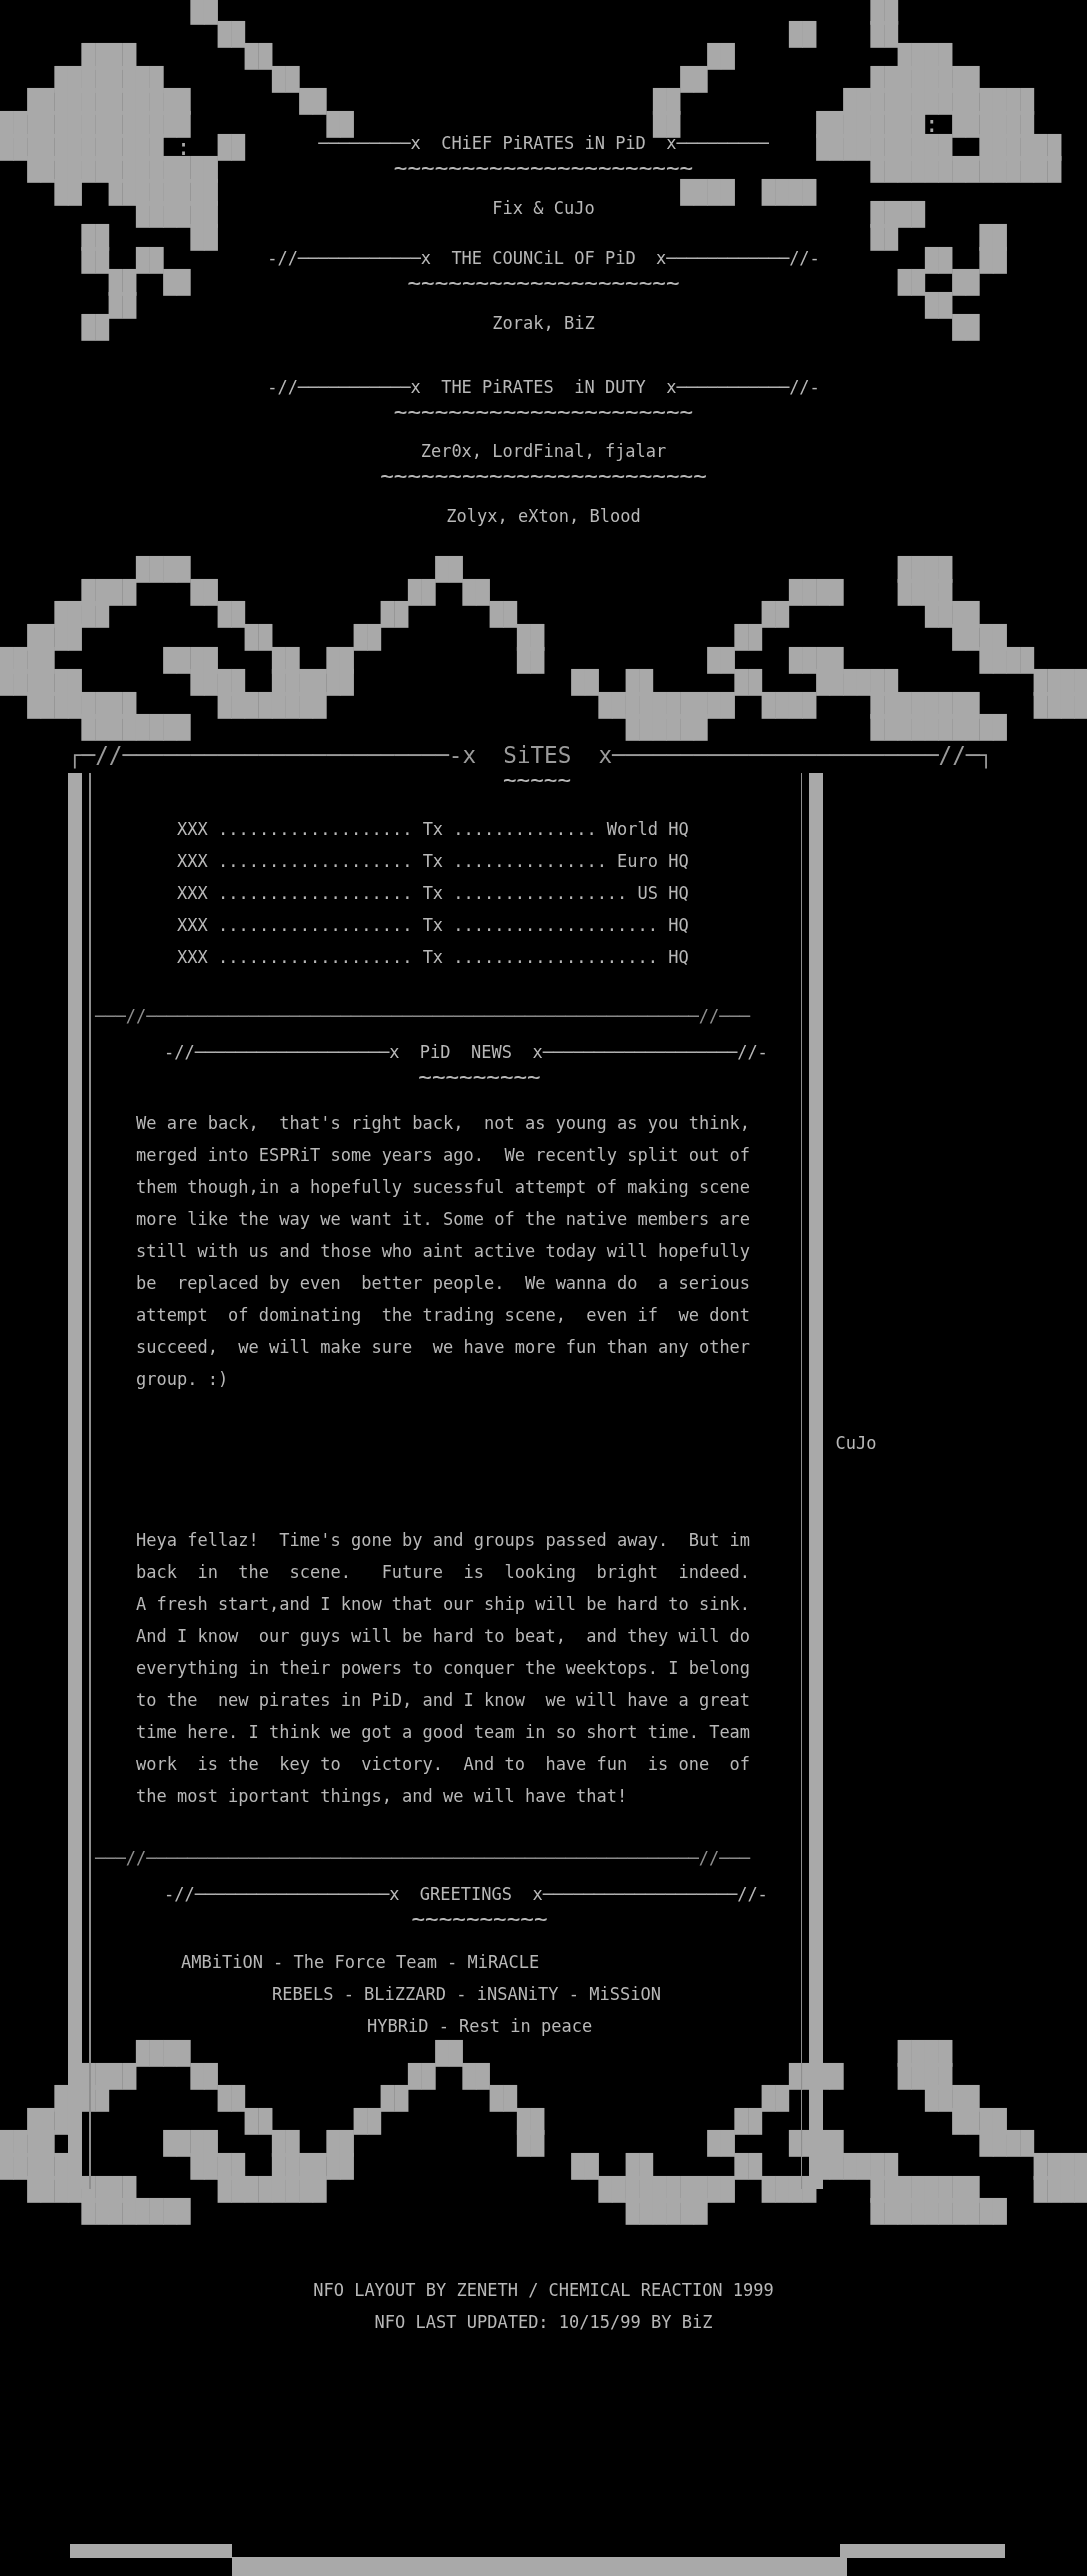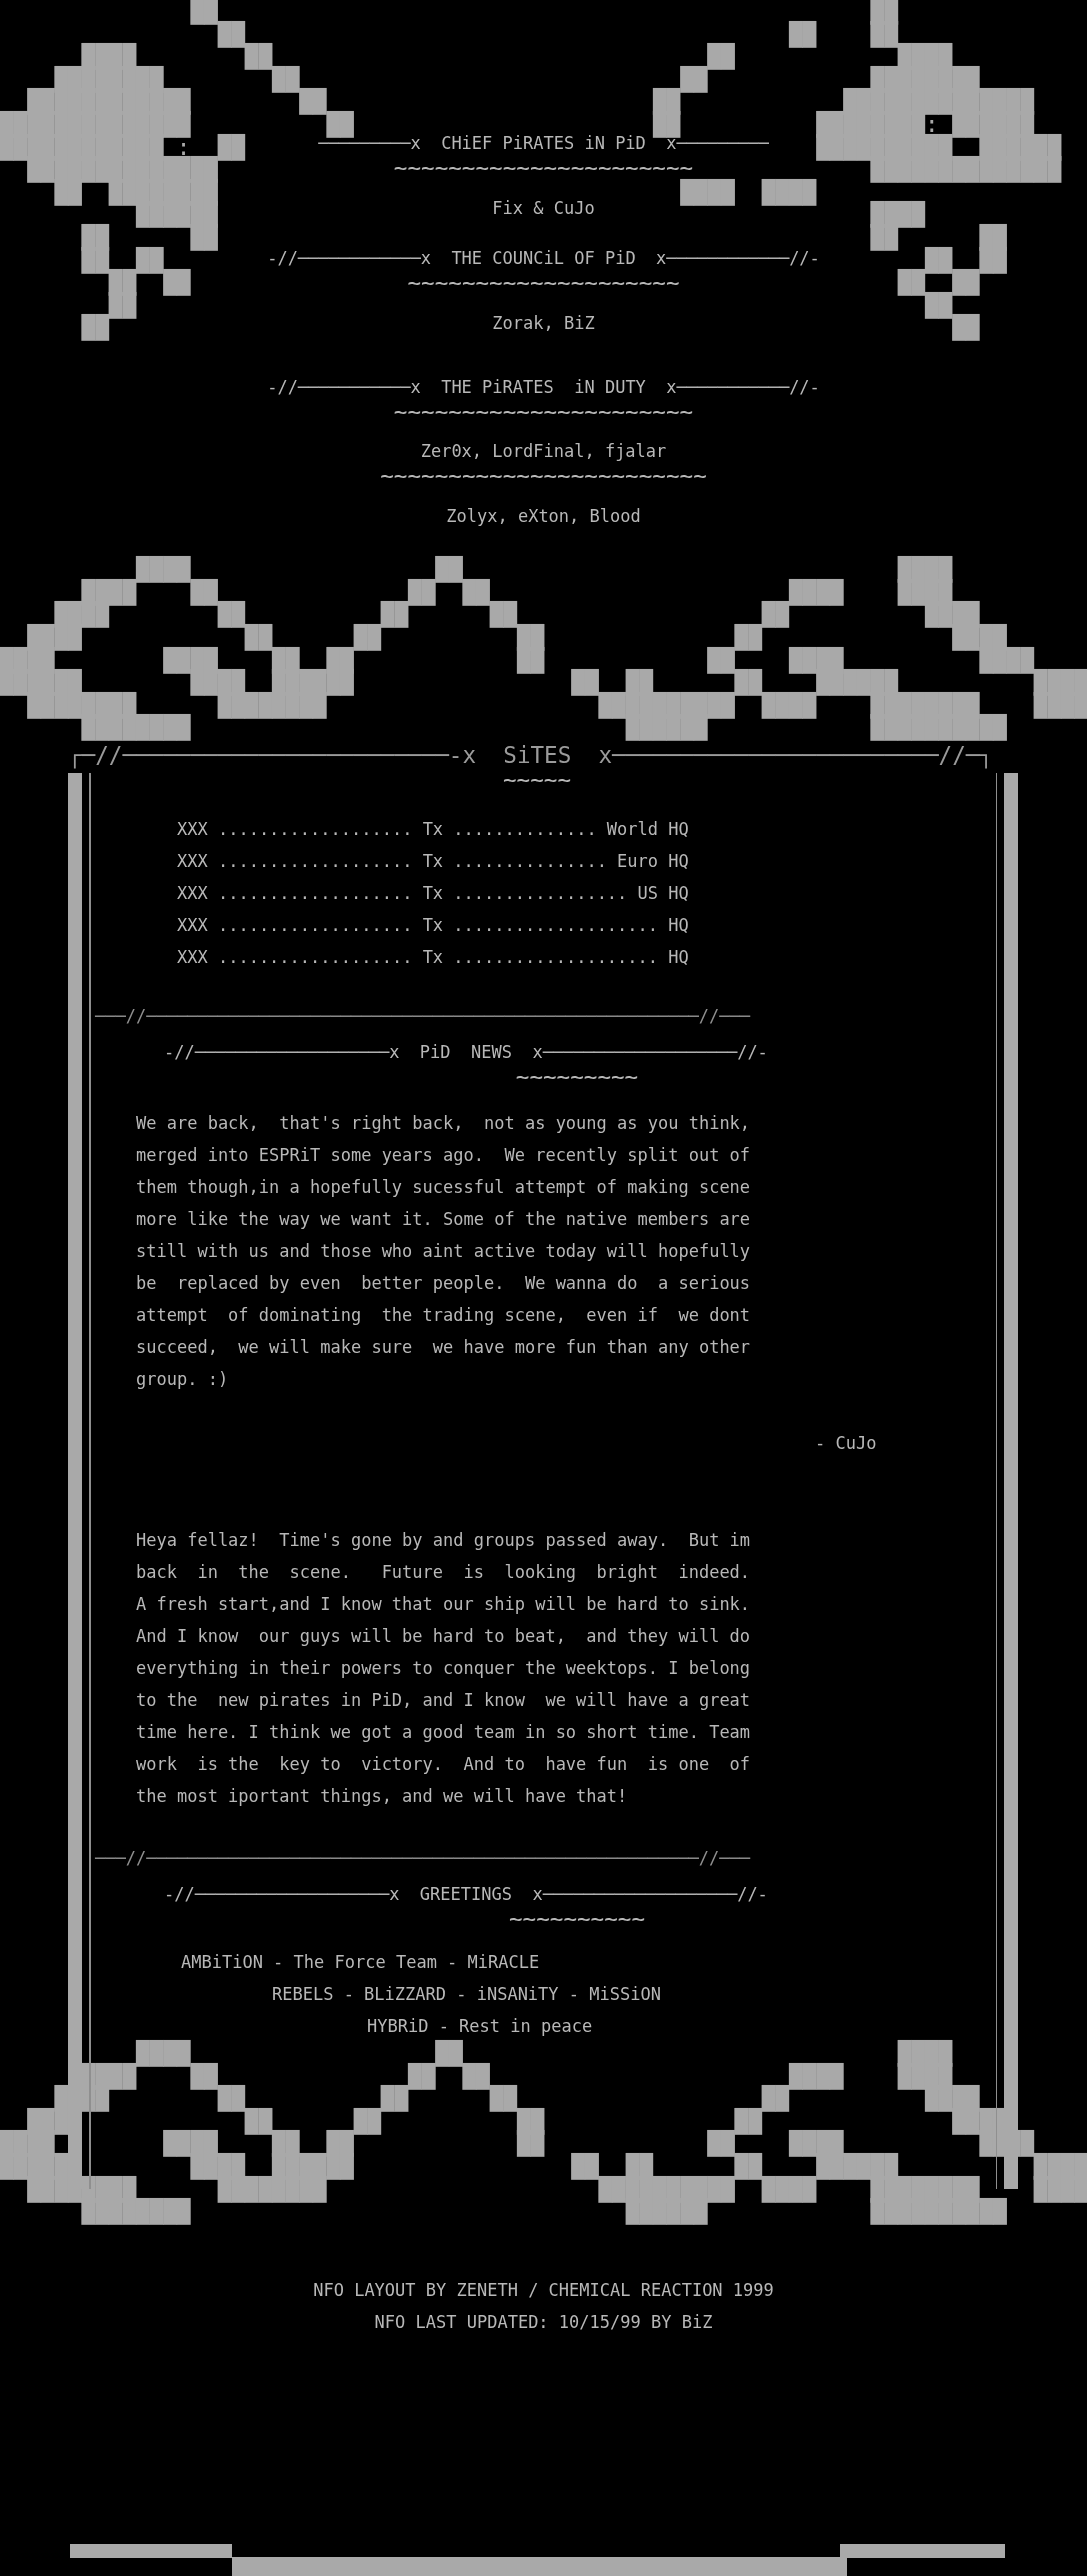--- a/index.html
+++ b/index.html
@@ -14,21 +14,21 @@
   .dim{color:#8f8f8f;}
   .undl{font-size:22.6px;line-height:19.6px;color:#b8b8b8;overflow:visible;}
   .center{width:fit-content;margin-left:auto;margin-right:auto;}
 
   #headers{position:relative;z-index:1;padding-top:127px;}
   .mt18{margin-top:13.6px;} .mt16{margin-top:12px;} .mt24{margin-top:18px;}
   .mt42{margin-top:32px;} .mt44{margin-top:33px;}
 
   #band-top{margin-top:26px;}
 
-  #frame{position:relative;margin-left:68px;width:950px;text-decoration:underline;}
+  #frame{position:relative;margin-left:68px;width:755px;text-decoration:underline;}
   .frame-bar{position:absolute;top:34px;width:13.6px;height:1416px;background:#a9a9a9;}
   .fb-l{left:0;} .fb-r{right:0;}
   .frame-line{position:absolute;top:34px;width:1.5px;height:1416px;background:#8f8f8f;}
   .fl-l{left:21px;} .fl-r{right:21px;}
   .frame-top{font-size:22.6px;line-height:32px;color:#9b9b9b;}
 
   .pl36{padding-left:27px;} .pl90{padding-left:68px;} .pl144{padding-left:109px;}
   .pl270{padding-left:204px;} .pl288{padding-left:113px;} .pl396{padding-left:299px;}
   .pl576{padding-left:435px;} .pl990{padding-left:747px;}
 

